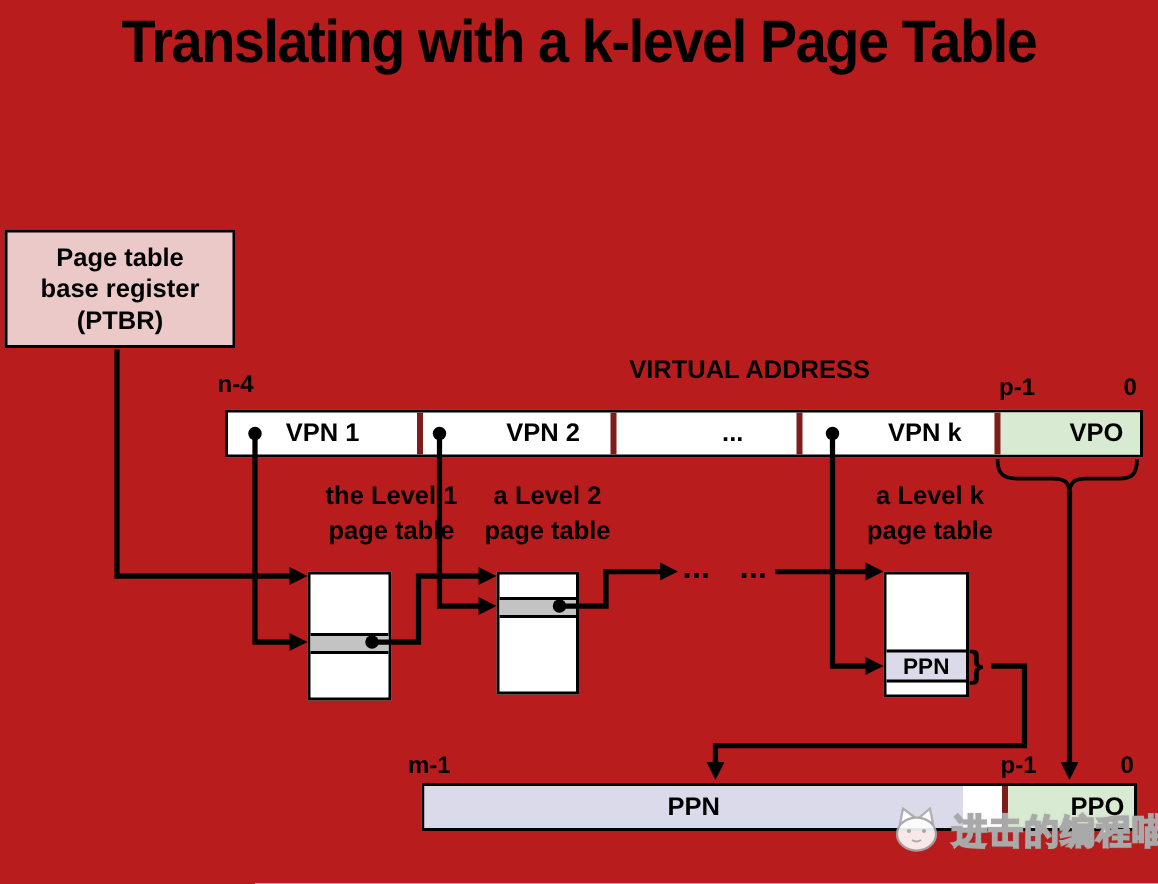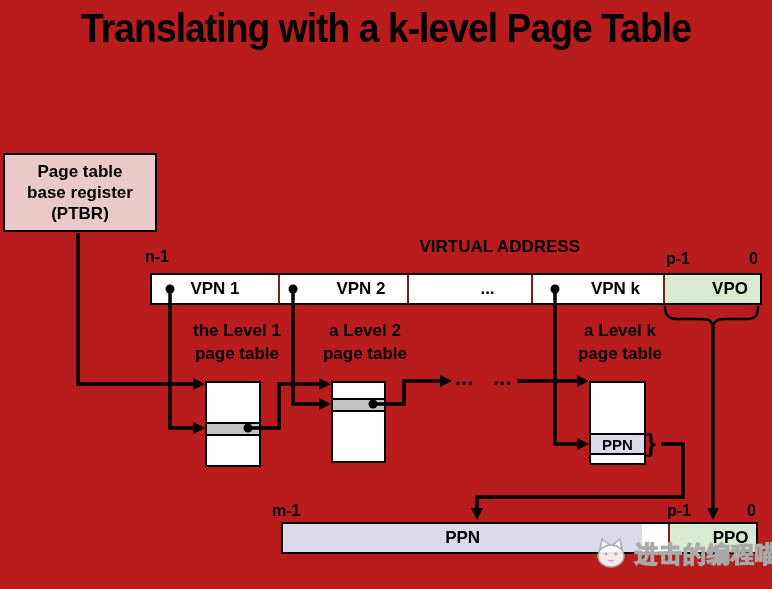--- a/index.html
+++ b/index.html
@@ -48,21 +48,21 @@
     box-sizing: border-box;
     display: flex;
     background: #fff;
   }
   .addr-cell {
     box-sizing: border-box;
     display: flex; align-items: center; justify-content: center;
     font-size: 17px; font-weight: 700;
     height: 100%;
   }
-  .addr-cell + .addr-cell { border-left: 2px solid #7f1d1d; padding-left: 35px; }
+  .addr-cell + .addr-cell { border-left: 4px solid #7f1d1d; padding-left: 35px; }
   .bg-green { background: #d9ead3; }
   .bg-lavender { background: #dadaeb; }
 
   
   .pt-box {
     border: 2px solid #000;
     box-sizing: border-box;
     background: #fff;
   }
   .pt-entry {
@@ -107,33 +107,33 @@
 
   <div class="abs title">Translating with a k-level Page Table</div>
 
   <div class="abs ptbr">
     <span>Page table
 base register
 (PTBR)</span>
   </div>
 
   <div class="abs section-label" style="left:330px; top:237px; width:250px;">VIRTUAL ADDRESS</div>
-  <div class="abs bit-label" style="left:145px; top:248px;">n-1</div>
+  <div class="abs bit-label" style="left:145px; top:248px;">n-4</div>
   <div class="abs bit-label" style="left:666px; top:250px;">p-1</div>
   <div class="abs bit-label" style="left:749px; top:250px;">0</div>
 
   <div class="abs addr-row" style="left:150px; top:273px; width:612px; height:32px;">
     <div class="addr-cell" style="width:126px;">VPN 1</div>
     <div class="addr-cell" style="width:129px;">VPN 2</div>
     <div class="addr-cell" style="width:124px;">...</div>
     <div class="addr-cell" style="width:132px;">VPN k</div>
     <div class="addr-cell bg-green" style="width:97px;">VPO</div>
   </div>
 
-  <div class="abs pt-label" style="left:172px; top:319px; width:130px;">the Level 1
+  <div class="abs pt-label" style="left:172px; top:319px; width:130px;padding-left:24px;">the Level 1
 page table</div>
   <div class="abs pt-label" style="left:300px; top:319px; width:130px;">a Level 2
 page table</div>
   <div class="abs pt-label" style="left:555px; top:319px; width:130px;">a Level k
 page table</div>
 
   <div class="abs pt-box" style="left:205px; top:381px; width:56px; height:86px;">
     <div class="pt-entry gray" style="top:39px; height:14px;"></div>
   </div>
 

